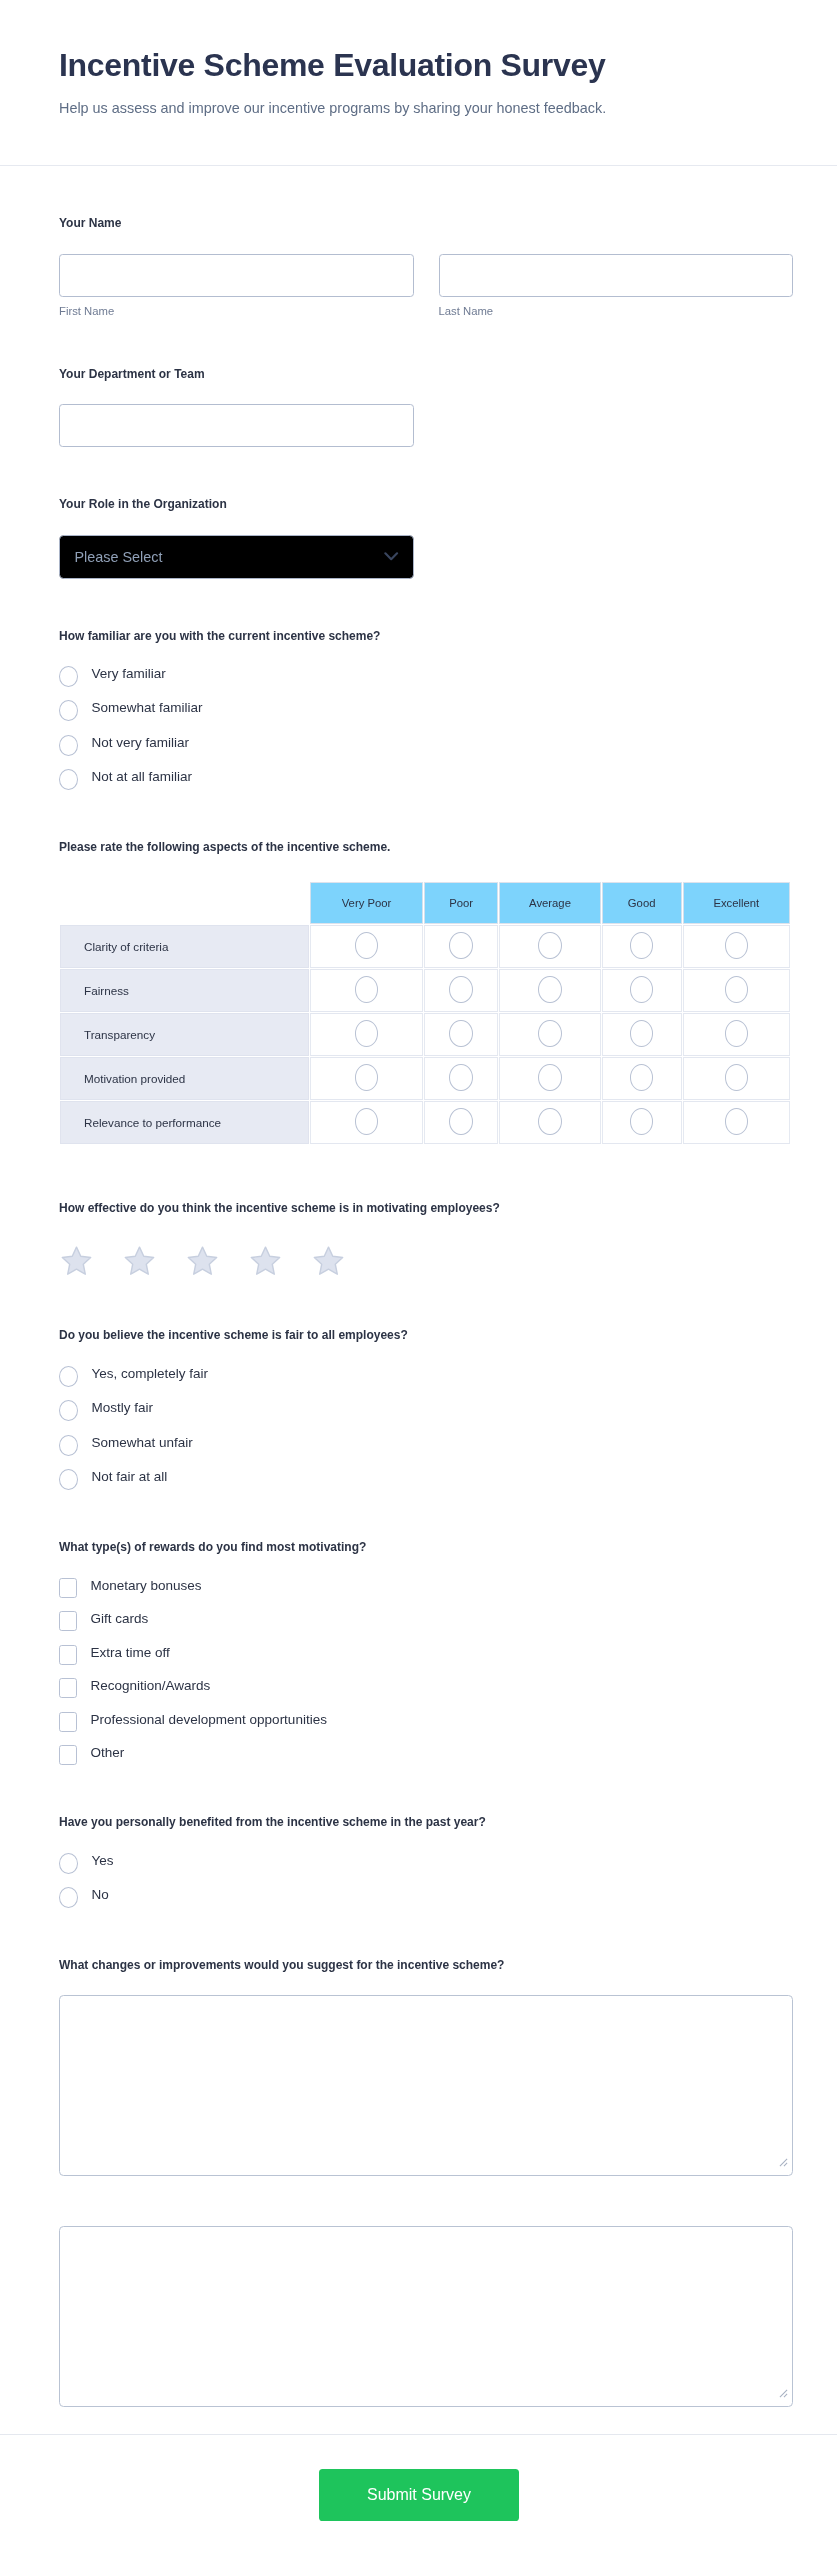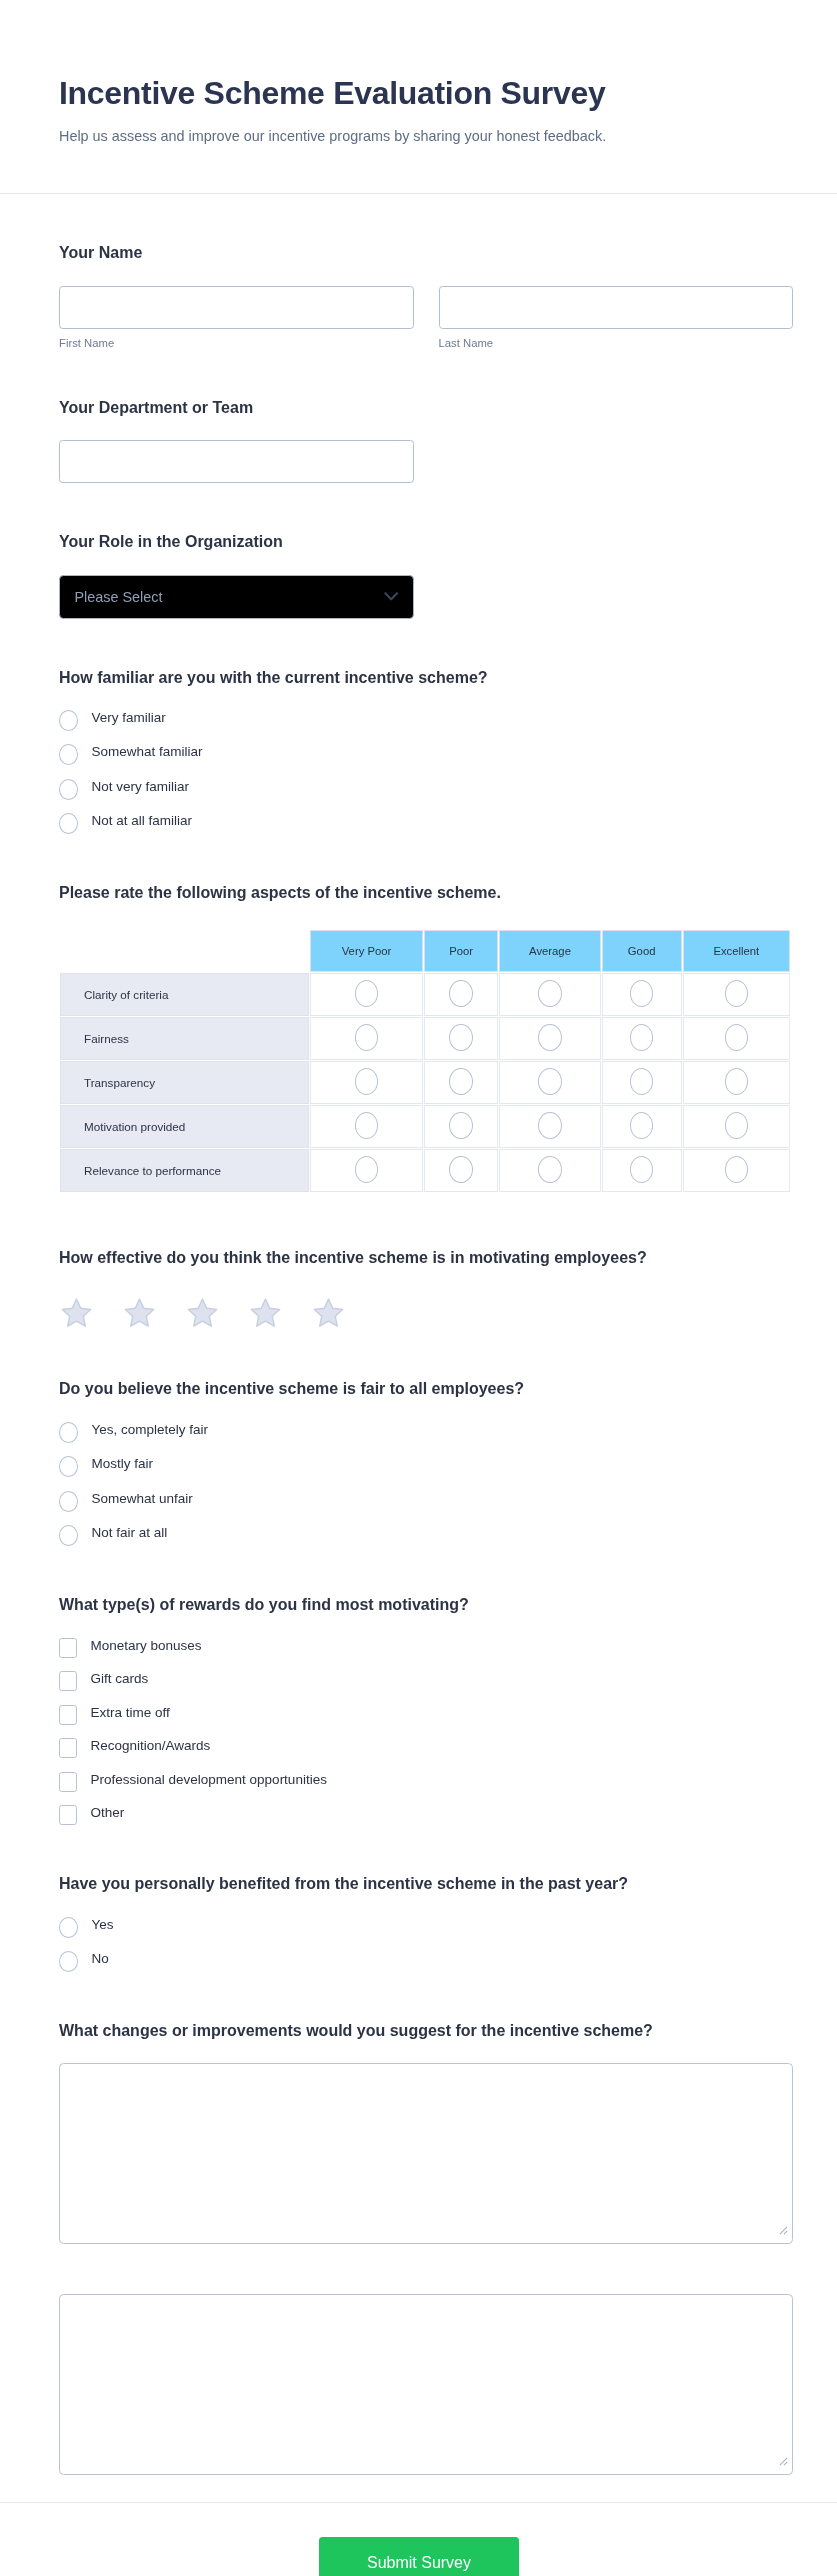--- a/index.html
+++ b/index.html
@@ -6,28 +6,28 @@
   html, body { background: #ffffff; }
   body {
     width: 838px;
     min-height: 2576px;
     font-family: "Liberation Sans", sans-serif;
     color: #2c3345;
   }
   .page { width: 838px; background: #fff; }
 
   
-  .form-header { padding: 47px 59px 45px 59px; border-bottom: 0.9px solid #e6e9f0; margin-top: 28px; }
+  .form-header { padding: 47px 59px 45px 59px; border-bottom: 0.9px solid #e6e9f0; }
   .form-title { font-size: 32px; font-weight: 700; color: #2b3450; letter-spacing: -0.3px; }
   .form-subtitle { margin-top: 12.6px; font-size: 14.4px; line-height: 1.65; color: #5e6d85; max-width: 658px; }
 
   
   .form-body { padding: 50px 45px 0 59px; }
   .section { margin-bottom: 50px; }
-  .q-label { font-size: 16px; font-weight: 700; color: #2c3345; margin-bottom: 23.4px; }
+  .q-label { font-size: 12px; font-weight: 700; color: #2c3345; margin-bottom: 23.4px; }
 
   .row2 { display: flex; gap: 25px; }
   .field-col { flex: 1; }
   .text-input {
     width: 100%; height: 43px;
     border: 0.9px solid #b3bdd0; border-radius: 3.6px;
     background: #fff; font-size: 13.5px; color: #2c3345; padding: 0 10.8px;
     outline: none;
   }
   .sub-label { margin-top: 8px; font-size: 11.3px; color: #6f7b93; }

